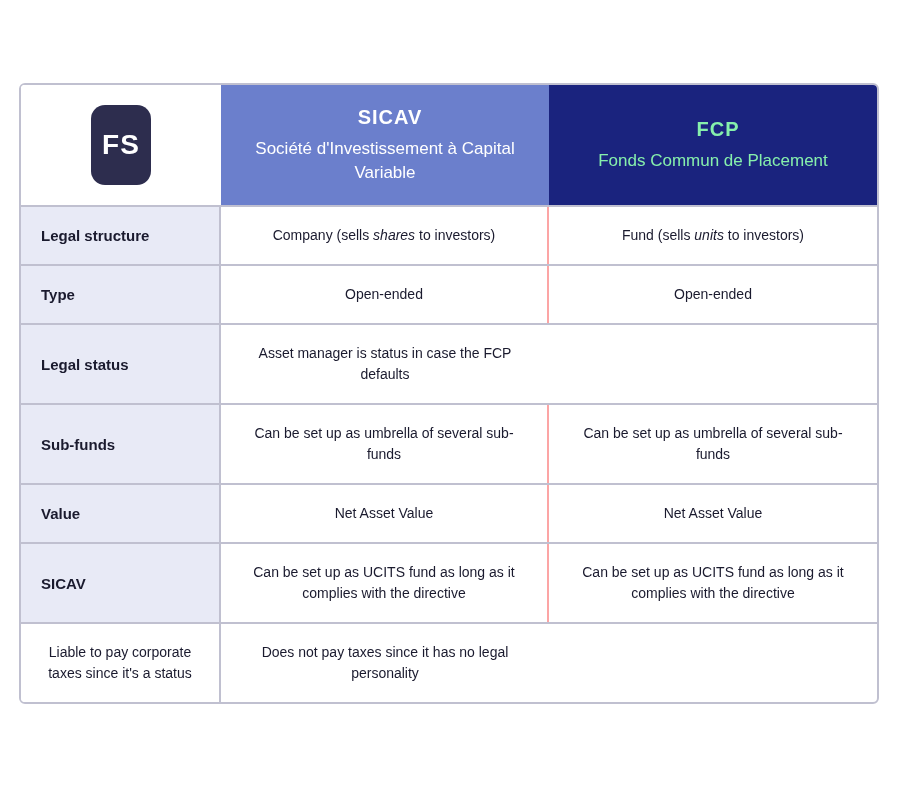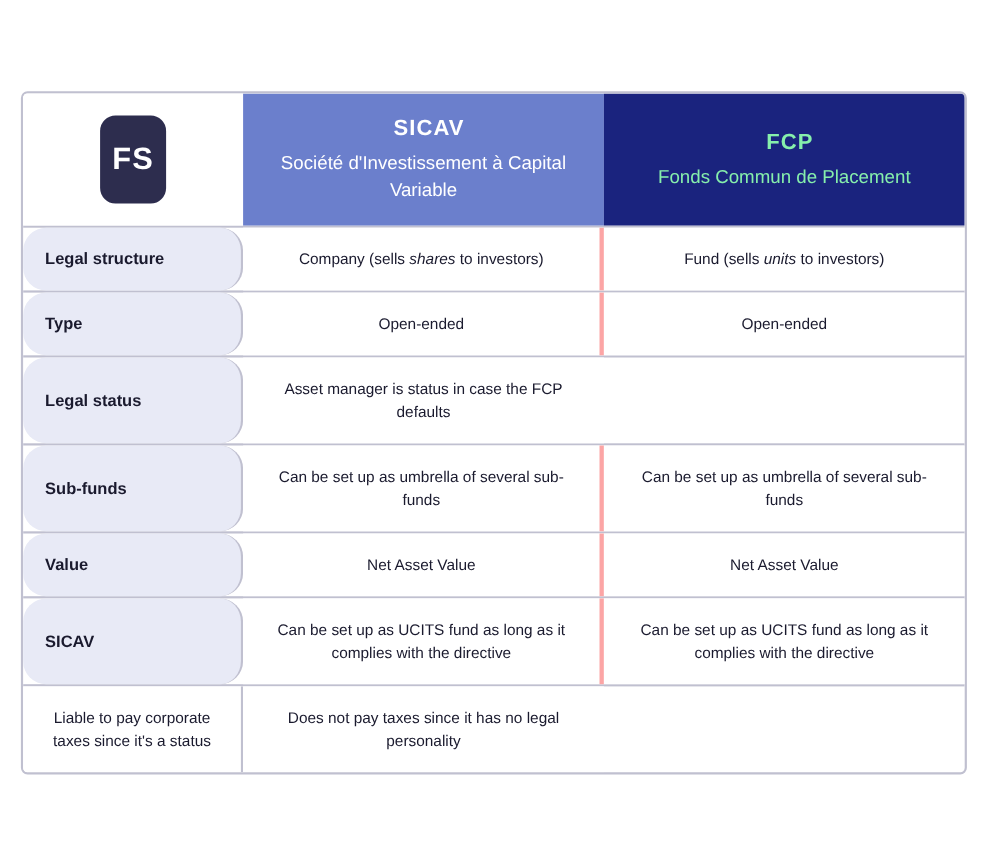--- a/index.html
+++ b/index.html
@@ -98,41 +98,40 @@
     .row-label {
       background: #e8eaf6;
       display: flex;
       align-items: center;
       justify-content: flex-start;
       padding: 18px 20px;
       font-weight: bold;
       font-size: 15px;
       color: #1a1a2e;
       border-right: 2px solid #c0c0d0;
-      border-radius: 21px;
     }
 
     .row-cell {
       background: #ffffff;
       display: flex;
       align-items: center;
       justify-content: center;
       padding: 18px 20px;
       font-size: 14px;
       color: #1a1a2e;
       text-align: center;
       line-height: 1.5;
     }
 
     .row-cell:first-of-type {
       border-right: 2px solid #c0c0d0;
     }
 
     .cell-sicav {
-      border-right: 4px solid #fca5a5;
+      border-right: 2px solid #fca5a5;
     }
 
     .italic {
       font-style: italic;
     }
   </style>
 </head>
 <body>
 
 <div class="table-container">

